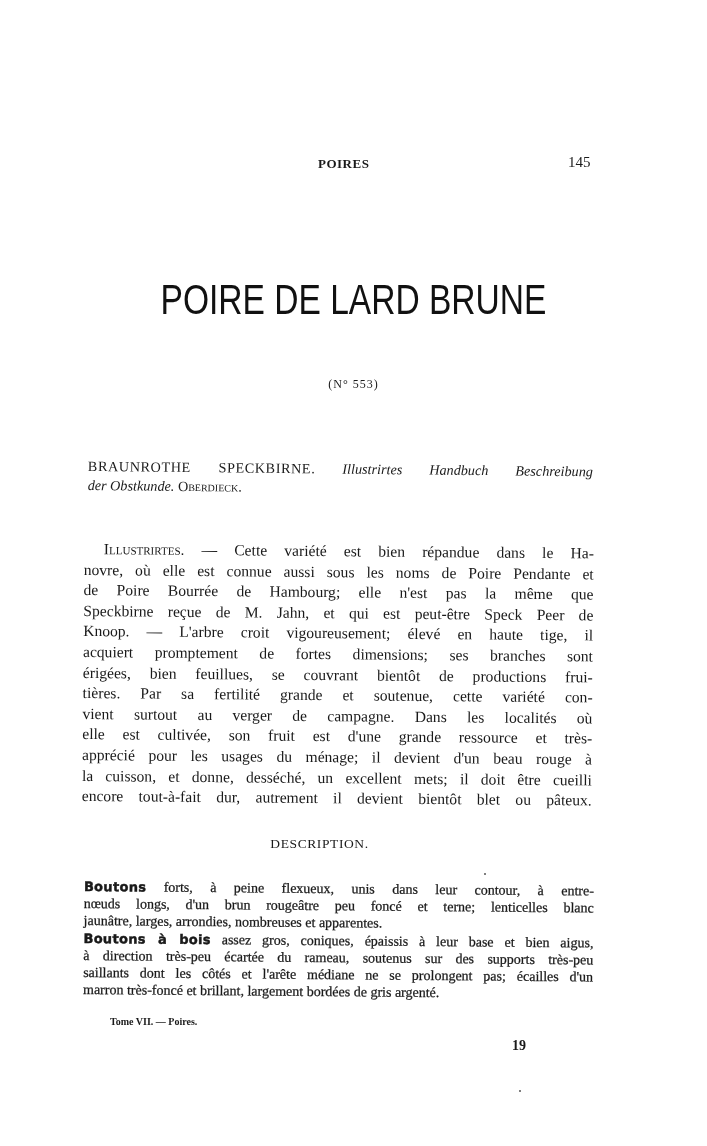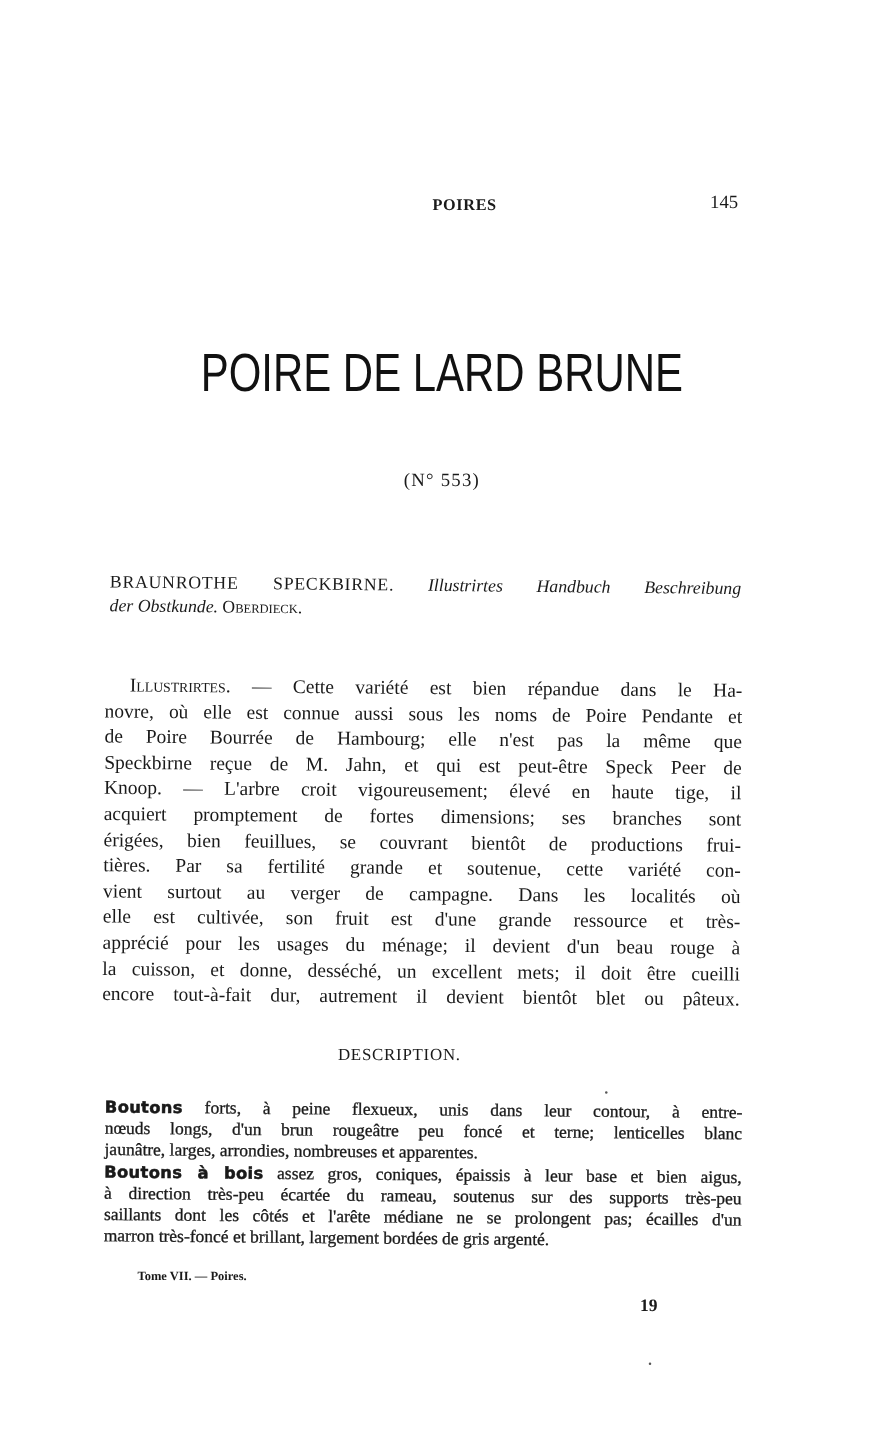--- a/index.html
+++ b/index.html
@@ -17,21 +17,20 @@
     }
     .abs { position: absolute; }
 
     .running-head {
       top: 156px;
       left: 318px;
       font-family: "Liberation Serif", serif;
       font-weight: bold;
       font-size: 13px;
       letter-spacing: 0.5px;
-      margin-left: 28px;
     }
     .page-number {
       top: 154px;
       left: 568px;
       font-weight: normal;
       font-size: 15px;
     }
     .title {
       top: 274px;
       left: 0;
@@ -44,21 +43,21 @@
       transform: scaleX(0.78);
       transform-origin: 50% 50%;
       line-height: 50px;
       color: #111;
     }
     .number {
       top: 377px;
       left: 0;
       width: 707px;
       text-align: center;
-      font-size: 15px;
+      font-size: 12px;
       letter-spacing: 1px;
     }
     .synonym {
       top: 457px;
       left: 88px;
       width: 505px;
       font-size: 14.2px;
       line-height: 19px;
       transform: rotate(0.6deg);
       transform-origin: 0 0;

